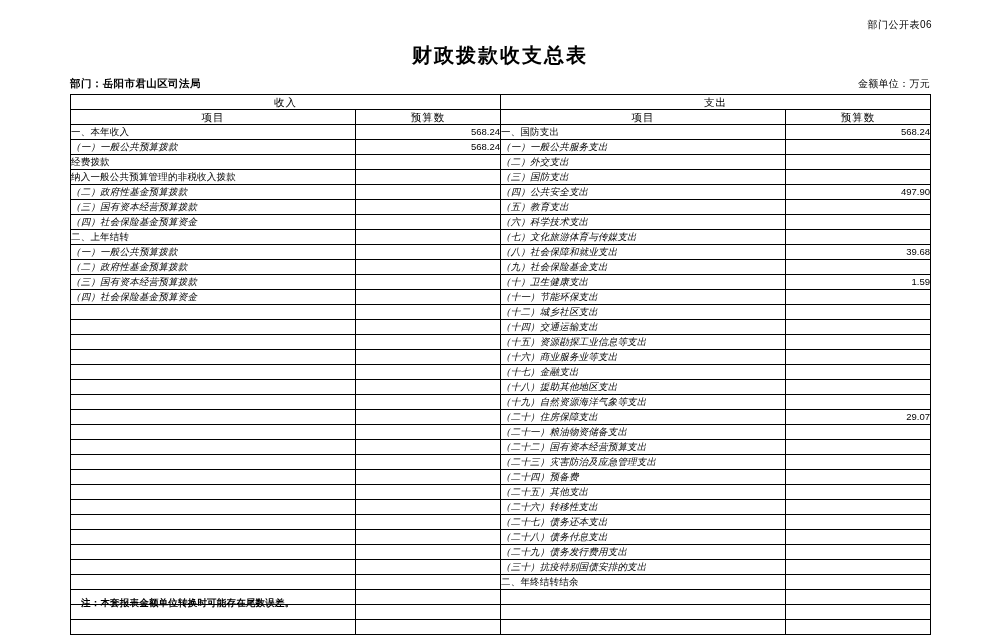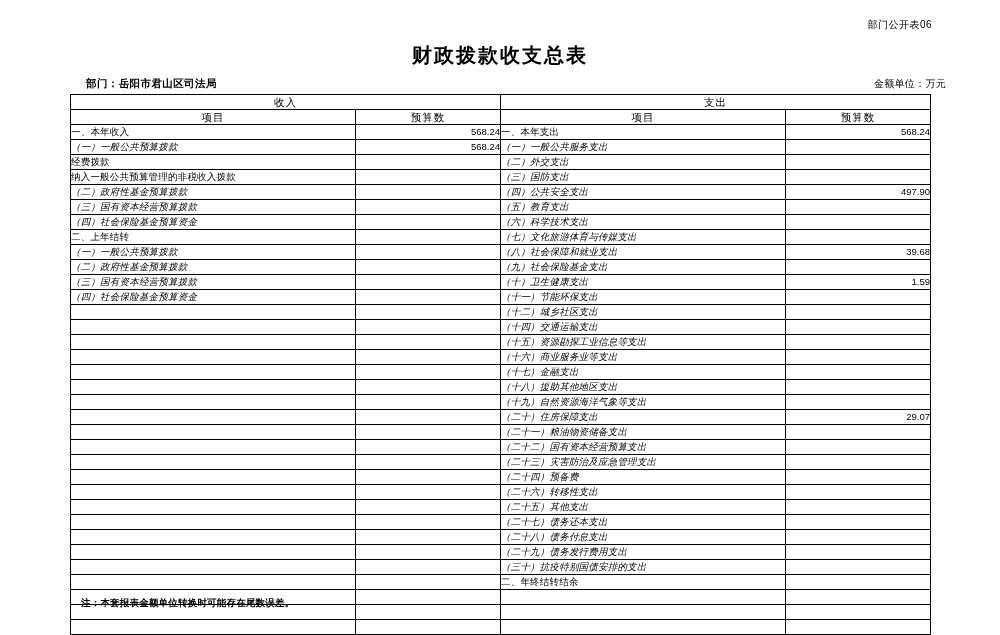--- a/index.html
+++ b/index.html
@@ -35,21 +35,21 @@
     left: 0;
     width: 1000px;
     text-align: center;
     font-size: 20px;
     font-weight: bold;
     letter-spacing: 2px;
   }
   .meta-row {
     position: absolute;
     top: 77px;
-    left: 86px;
+    left: 70px;
     width: 860px;
     display: flex;
     justify-content: space-between;
     align-items: flex-end;
     font-size: 10.5px;
     gap: 10px;
   }
   .meta-left {
     font-weight: bold;
     letter-spacing: 0.4px;
@@ -144,21 +144,21 @@
         <th class="col-head">项目</th>
         <th class="col-head">预算数</th>
         <th class="col-head">项目</th>
         <th class="col-head">预算数</th>
       </tr>
     </thead>
     <tbody id="tbody">
         <tr>
           <td class="lbl ind0">一、本年收入</td>
           <td class="num">568.24</td>
-          <td class="lbl ind0">一、本年支出</td>
+          <td class="lbl ind0">一、国防支出</td>
           <td class="num">568.24</td>
         </tr>
         <tr>
           <td class="lbl ind1">（一）一般公共预算拨款</td>
           <td class="num">568.24</td>
           <td class="lbl ind1">（一）一般公共服务支出</td>
           <td class="num"></td>
         </tr>
         <tr>
           <td class="lbl ind2">经费拨款</td>
@@ -288,27 +288,27 @@
         </tr>
         <tr>
           <td class="lbl ind0"></td>
           <td class="num"></td>
           <td class="lbl ind1">（二十四）预备费</td>
           <td class="num"></td>
         </tr>
         <tr>
           <td class="lbl ind0"></td>
           <td class="num"></td>
+          <td class="lbl ind1">（二十五）其他支出</td>
+          <td class="num"></td>
+        </tr>
+        <tr>
+          <td class="lbl ind0"></td>
+          <td class="num"></td>
           <td class="lbl ind1">（二十六）转移性支出</td>
-          <td class="num"></td>
-        </tr>
-        <tr>
-          <td class="lbl ind0"></td>
-          <td class="num"></td>
-          <td class="lbl ind1">（二十五）其他支出</td>
           <td class="num"></td>
         </tr>
         <tr>
           <td class="lbl ind0"></td>
           <td class="num"></td>
           <td class="lbl ind1">（二十七）债务还本支出</td>
           <td class="num"></td>
         </tr>
         <tr>
           <td class="lbl ind0"></td>

